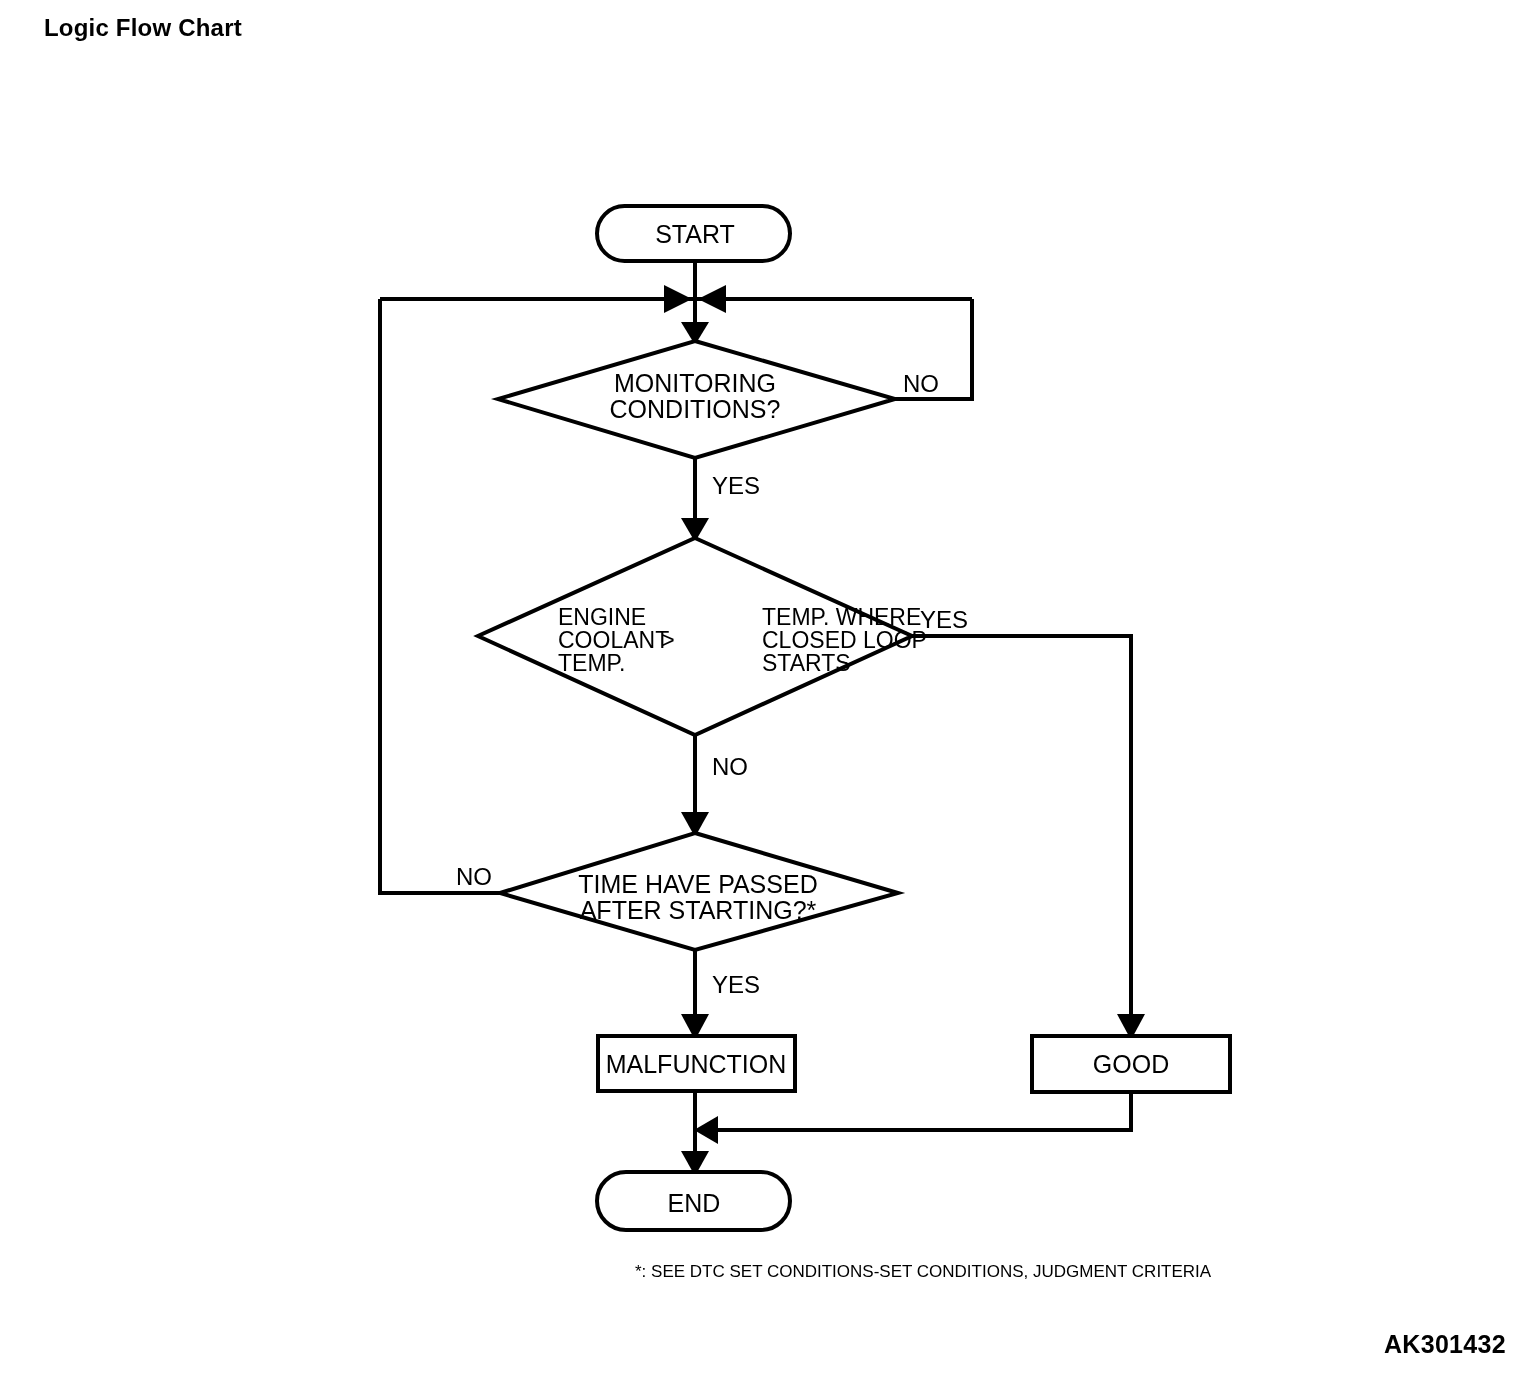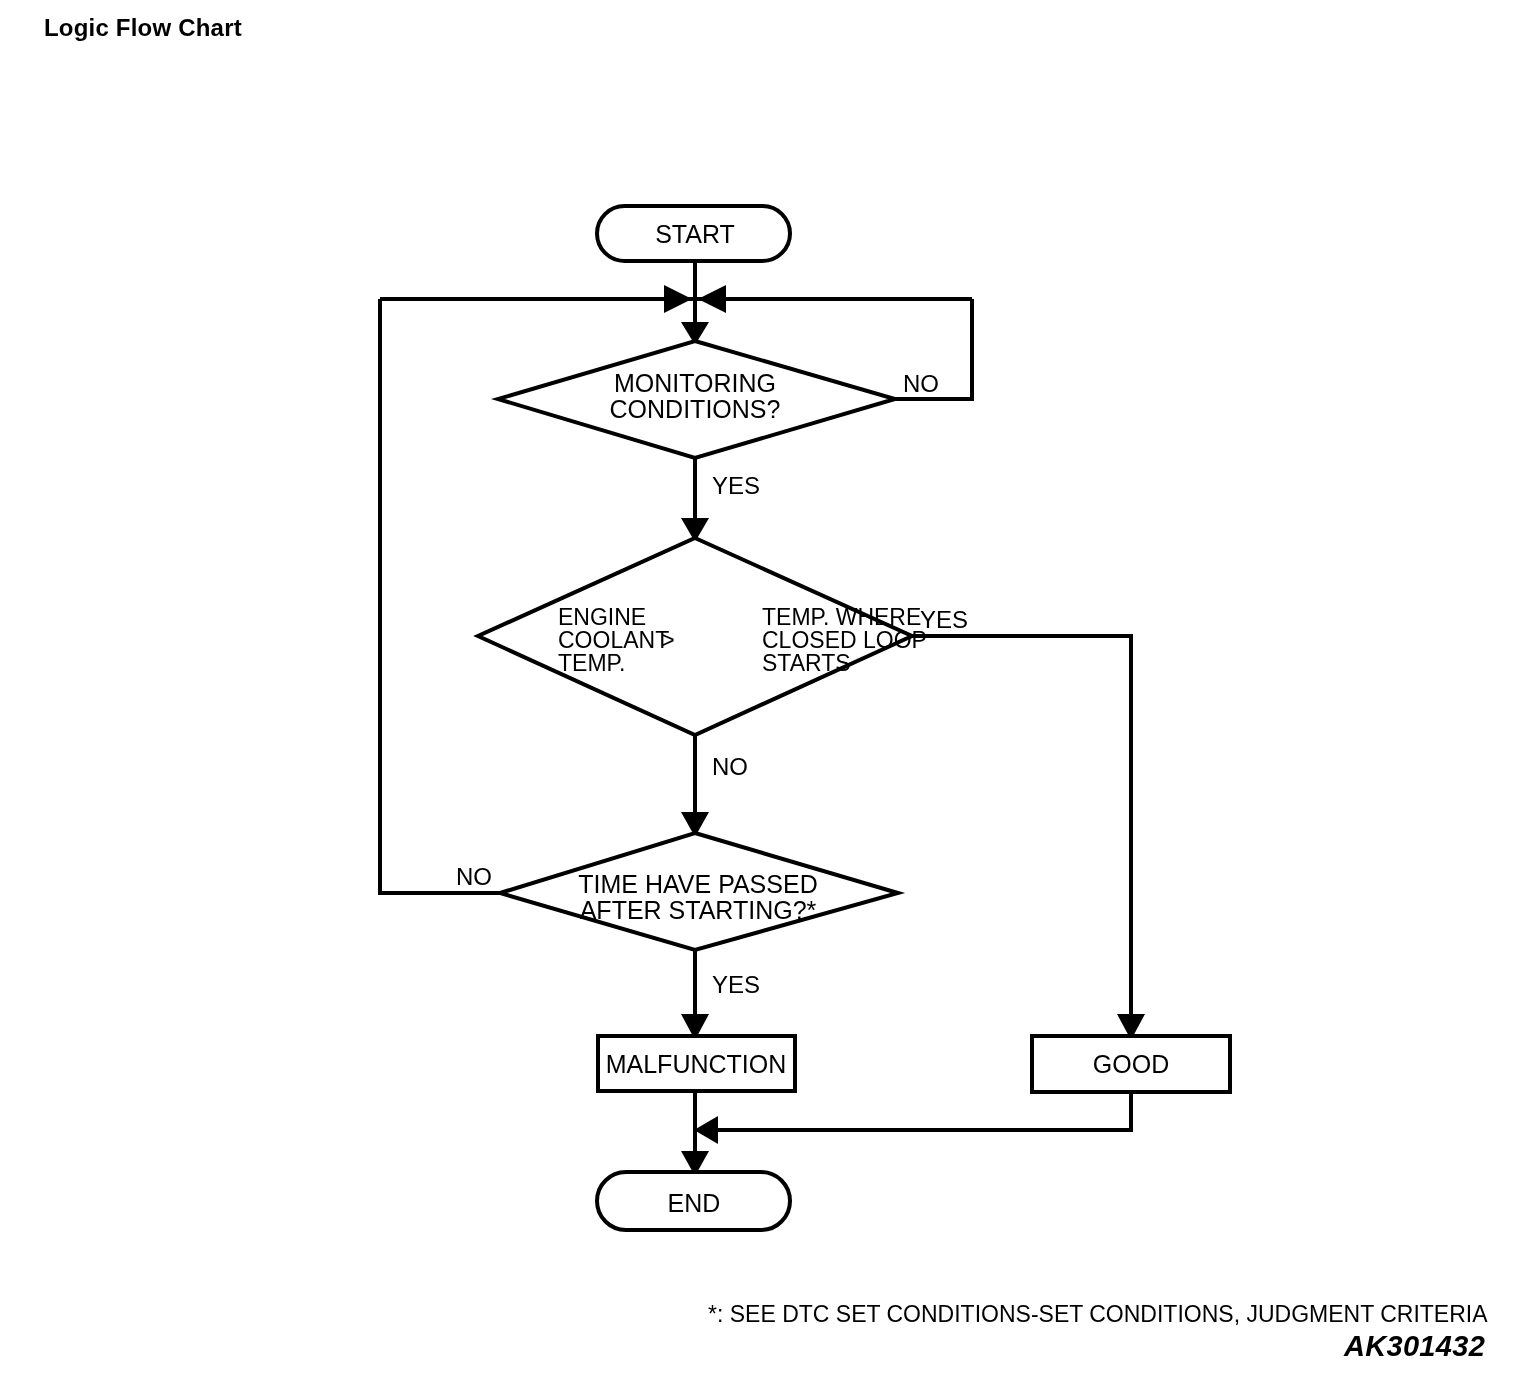--- a/index.html
+++ b/index.html
@@ -56,35 +56,33 @@
     fill: none;
     stroke-linecap: butt;
     stroke-linejoin: miter;
   }
   .arrowhead {
     fill: #000000;
     stroke: none;
   }
   #footnote {
     position: absolute;
-    left: 708px;
+    left: 635px;
     top: 1262px;
-    font-size: 23px;
+    font-size: 17px;
     white-space: nowrap;
-    margin-top: 39px;
   }
   #figure-code {
     position: absolute;
-    left: 1344px;
+    left: 1384px;
     top: 1330px;
-    font-size: 29px;
+    font-size: 25px;
     font-weight: bold;
     letter-spacing: 0.3px;
     white-space: nowrap;
-    font-style: italic;
   }
 </style>
 </head>
 <body>
 
 <div id="page-title">Logic Flow Chart</div>
 
 <svg id="flow-svg" width="1536" height="1392" viewBox="0 0 1536 1392">
 
   <path class="conn" d="M 695 260 L 695 341"></path>

